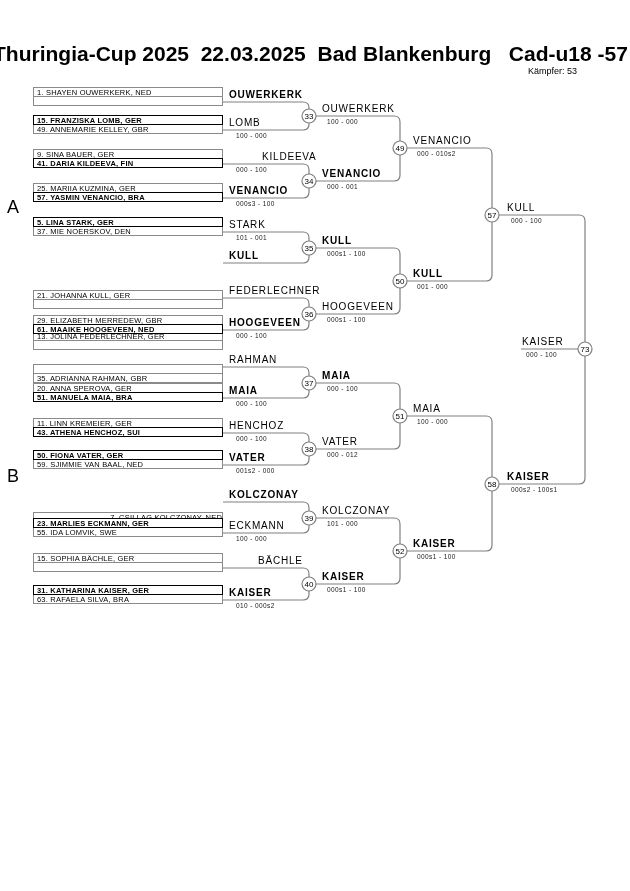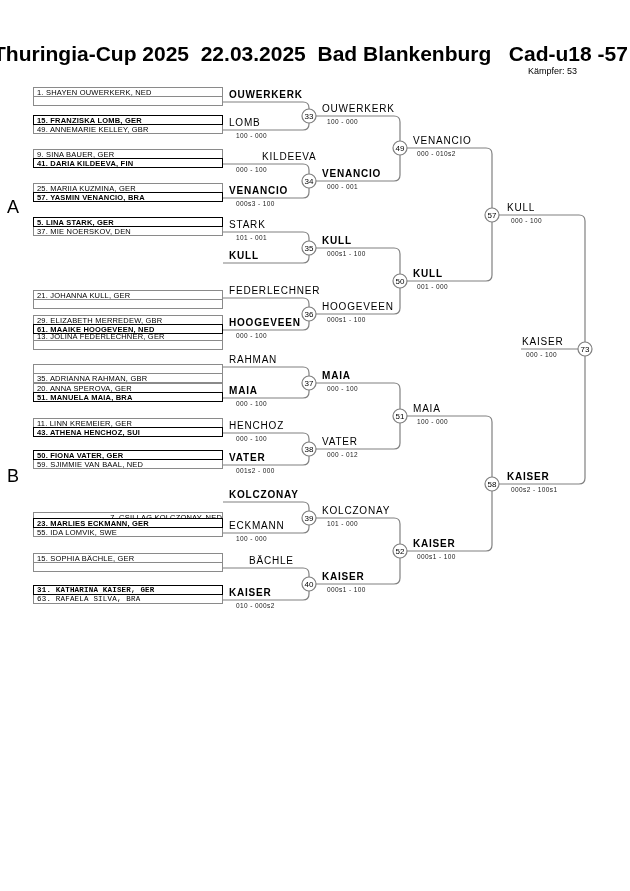--- a/index.html
+++ b/index.html
@@ -168,22 +168,22 @@
       <div class="bbox" style="left: 33px; top: 518px;">
         <div class="arow win">23. MARLIES ECKMANN, GER</div>
         <div class="arow">55. IDA LOMVIK, SWE</div>
       </div>
       <div class="wname" style="left: 229px; top: 520px;">ECKMANN</div>
       <div class="mscore" style="left: 236px; top: 535px;">100 - 000</div>
       <div class="bbox" style="left: 33px; top: 553px;">
         <div class="arow">15. SOPHIA BÄCHLE, GER</div>
         <div class="arow"></div>
       </div>
-      <div class="wname" style="left: 229px; top: 555px; padding-left: 20px;">BÄCHLE</div>
-      <div class="bbox" style="left: 33px; top: 585px; font-family: Liberation Mono, monospace;">
+      <div class="wname" style="left: 238px; top: 555px; padding-left: 20px;">BÄCHLE</div>
+      <div class="bbox" style="left: 33px; top: 585px;">
         <div class="arow win">31. KATHARINA KAISER, GER</div>
         <div class="arow">63. RAFAELA SILVA, BRA</div>
       </div>
       <div class="wname bold" style="left: 229px; top: 587px;">KAISER</div>
       <div class="mscore" style="left: 236px; top: 602px;">010 - 000s2</div>
       <div class="wname" style="left: 322px; top: 103px;">OUWERKERK</div>
       <div class="mscore" style="left: 327px; top: 118px;">100 - 000</div>
       <div class="wname bold" style="left: 322px; top: 168px;">VENANCIO</div>
       <div class="mscore" style="left: 327px; top: 183px;">000 - 001</div>
       <div class="wname bold" style="left: 322px; top: 235px;">KULL</div>

